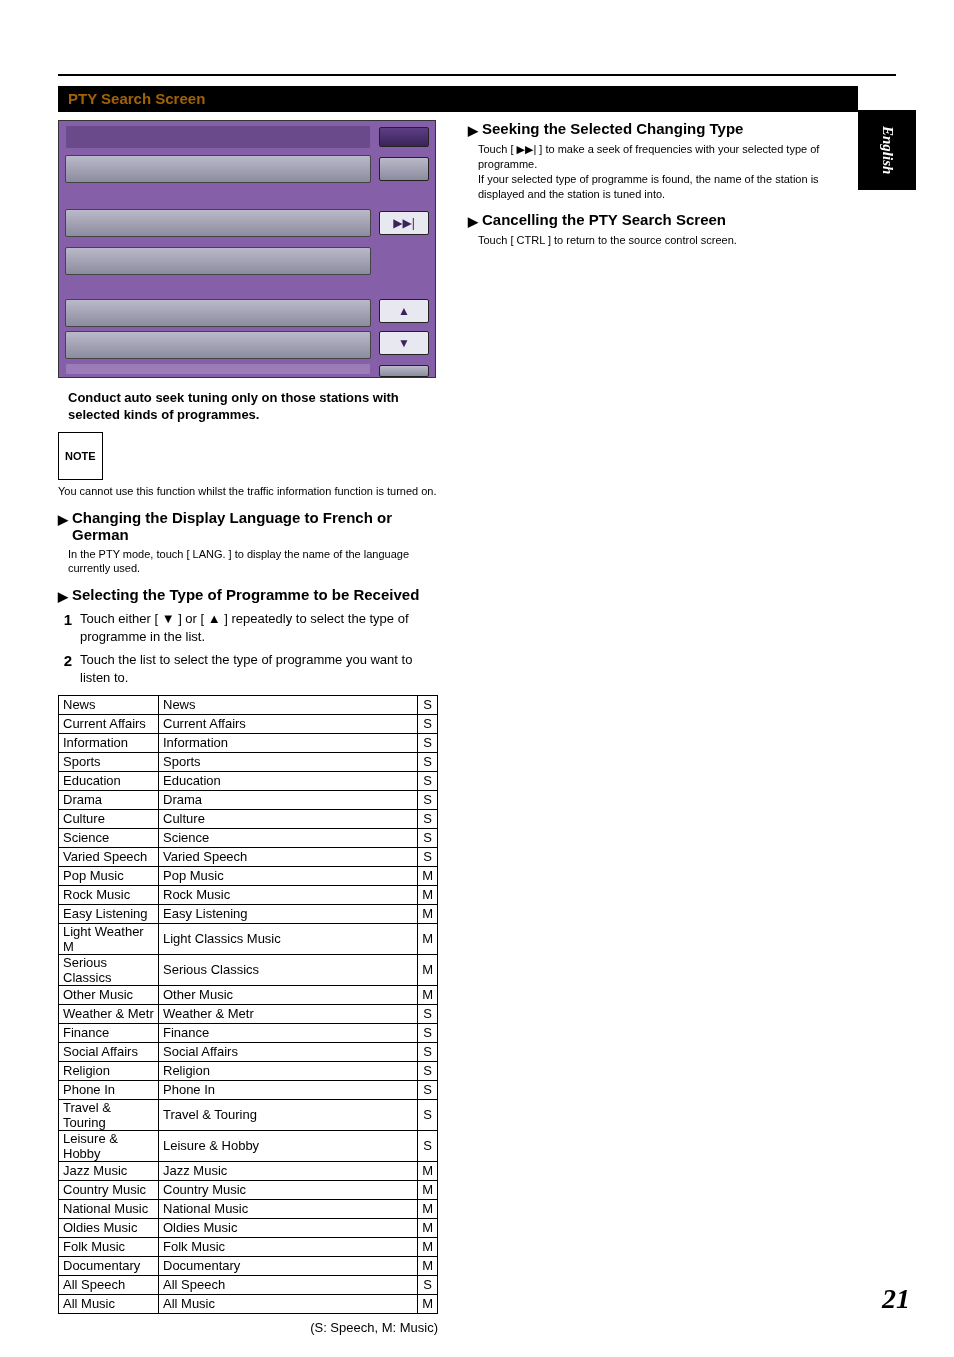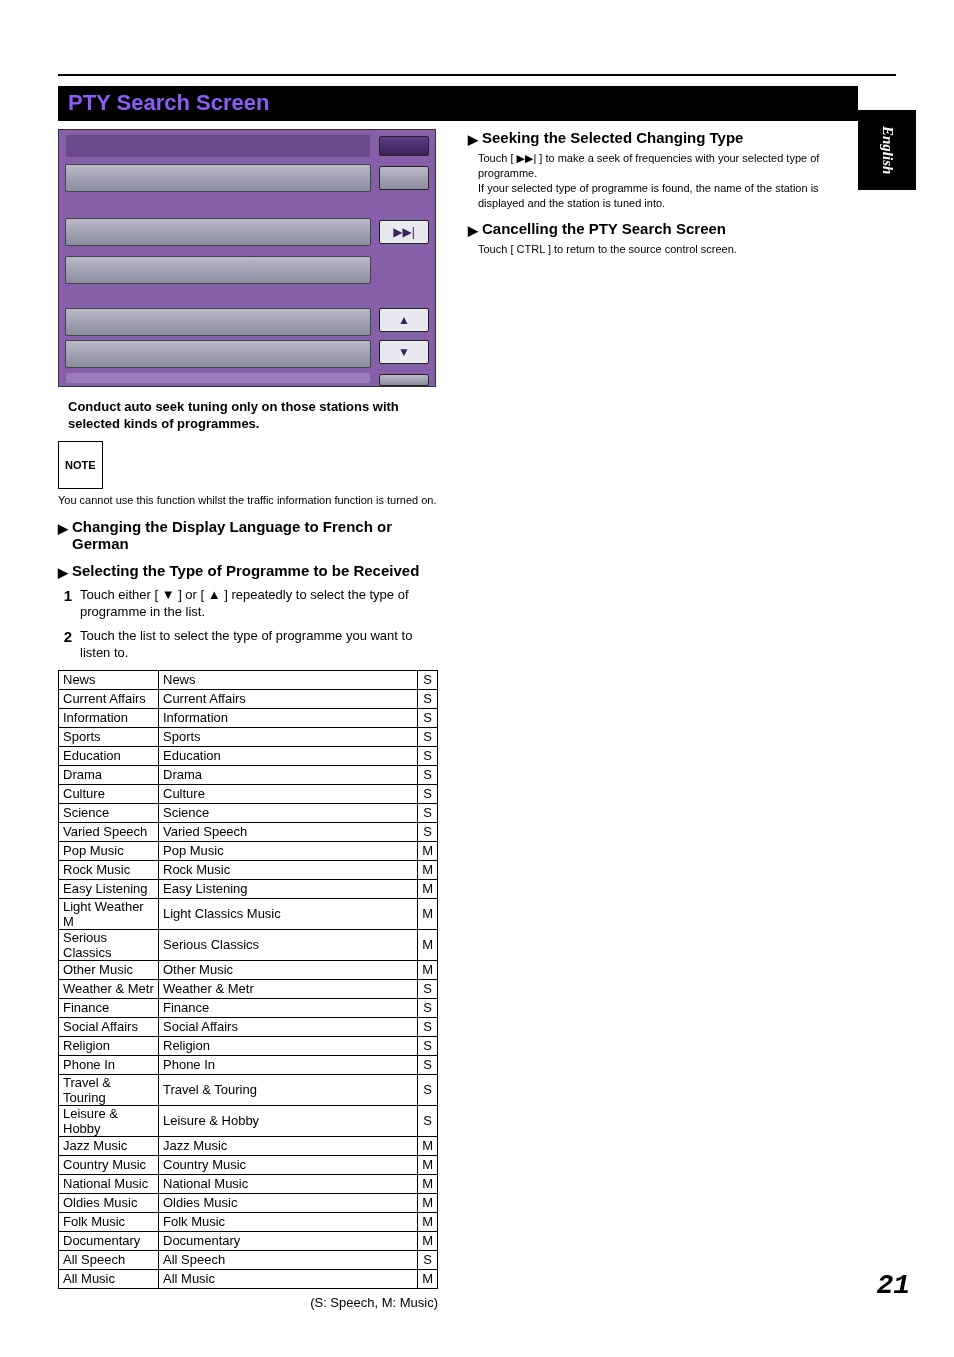--- a/index.html
+++ b/index.html
@@ -36,23 +36,23 @@
     border-top: 2px solid #000;
   }
   .content {
     position: absolute;
     left: 58px;
     top: 86px;
     width: 800px;
   }
   .section-bar {
     background: #000;
-    color: #8b5cf6;
+    color: #a16207;
     font-weight: bold;
-    font-size: 22px;
+    font-size: 15px;
     padding: 4px 10px 5px 10px;
     margin-bottom: 8px;
     font-family: Arial, sans-serif;
   }
   .two-col {
     display: flex;
     gap: 30px;
   }
   .left-col { width: 380px; }
   .right-col { width: 380px; }
@@ -153,25 +153,25 @@
   table.pty td:nth-child(1){ width:100px;}
   table.pty td:nth-child(3){ width:18px; text-align:center;}
   .legend {
     text-align: right;
     font-size: 13px;
     margin-top: 6px;
   }
   .page-num {
     position: absolute;
     right: 44px;
-    bottom: 56px;
+    bottom: 42px;
     font-size: 28px;
     font-style: italic;
     font-weight: bold;
-    font-family: Liberation Mono, monospace;
+    font-family: Liberation Serif, serif;
   }
 </style>
 </head>
 <body>
 
 <div class="top-rule"></div>
 
 <div class="side-tab">English</div>
 
 <div class="content">
@@ -204,20 +204,21 @@
 
       <div class="lead-text">Conduct auto seek tuning only on those stations with selected kinds of programmes.</div>
 
       <div class="note-box">NOTE</div>
       <div class="body-text" style="margin-left:0">You cannot use this function whilst the traffic information function is turned on.</div>
 
       <div class="sub-head">
         <span class="arrow">▶</span>
         <span>Changing the Display Language to French or German</span>
       </div>
+      <div class="body-text">In the PTY mode, touch [ LANG. ] to display the name of the language currently used.</div>
 
       <div class="sub-head">
         <span class="arrow">▶</span>
         <span>Selecting the Type of Programme to be Received</span>
       </div>
 
       <div class="step">
         <div class="step-num">1</div>
         <div>Touch either [ ▼ ] or [ ▲ ] repeatedly to select the type of programme in the list.</div>
       </div>

